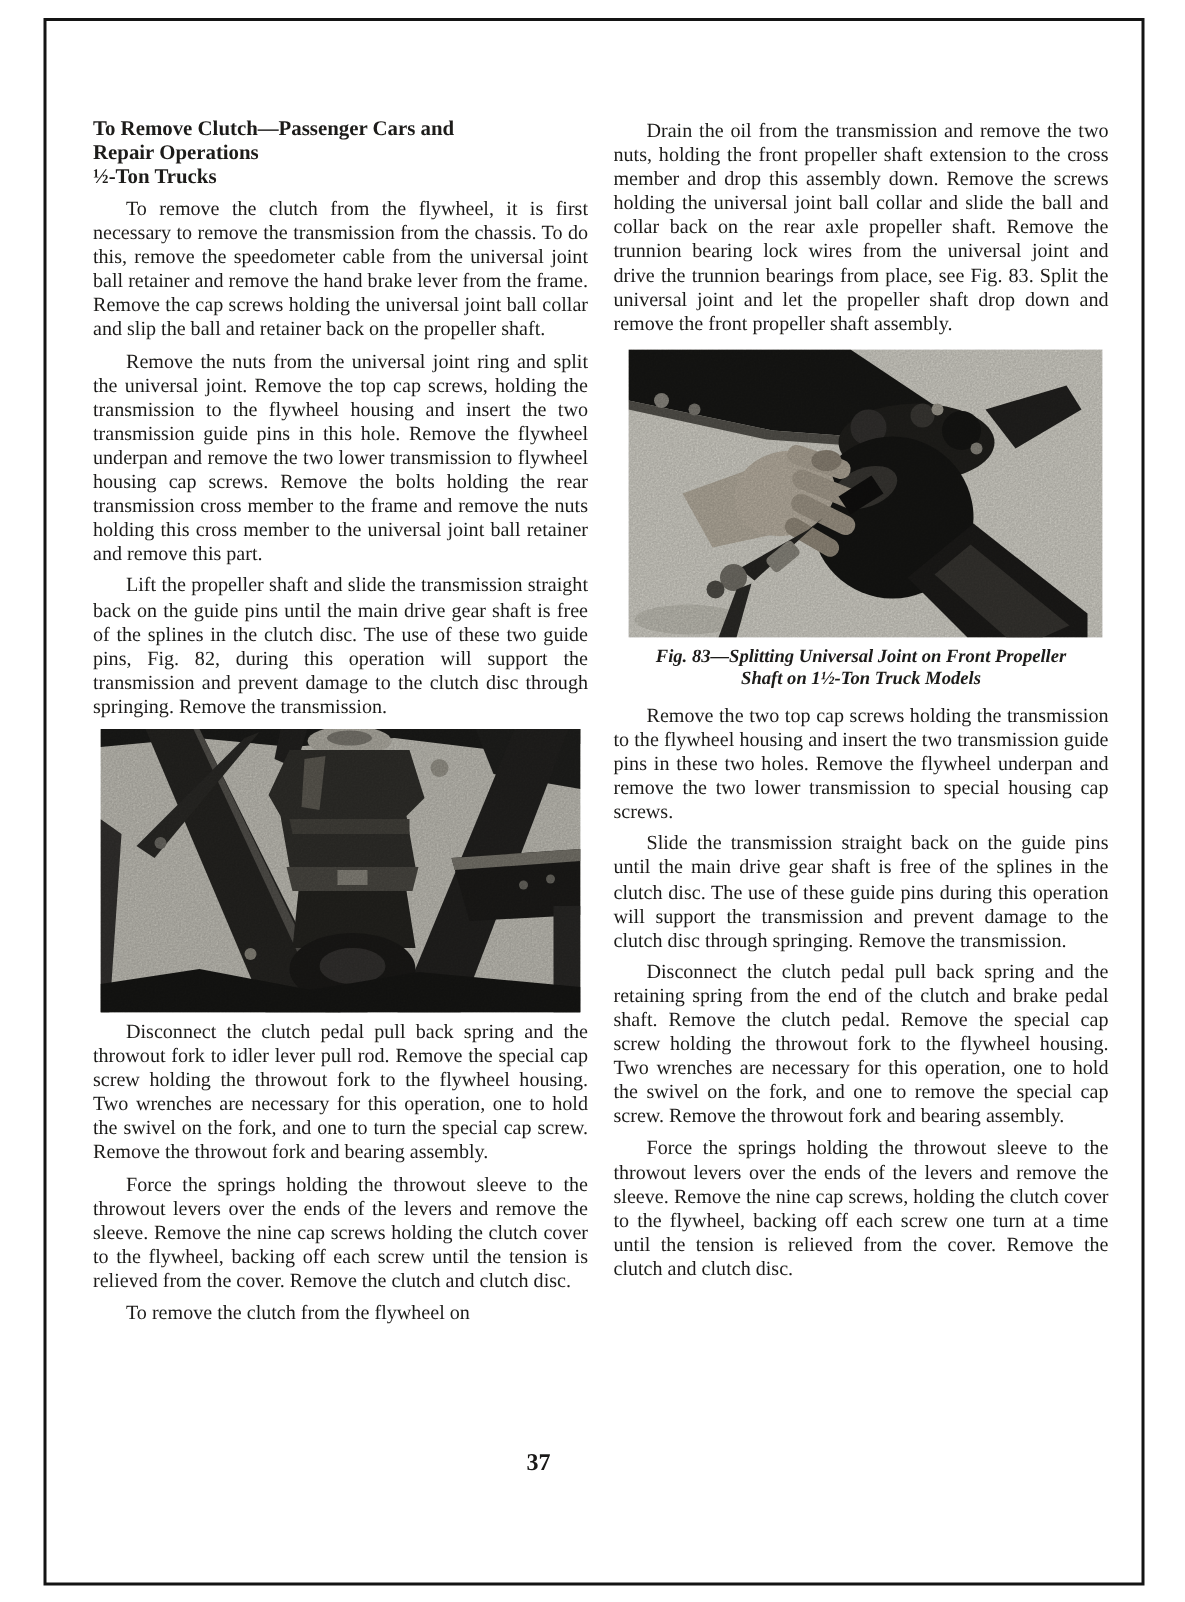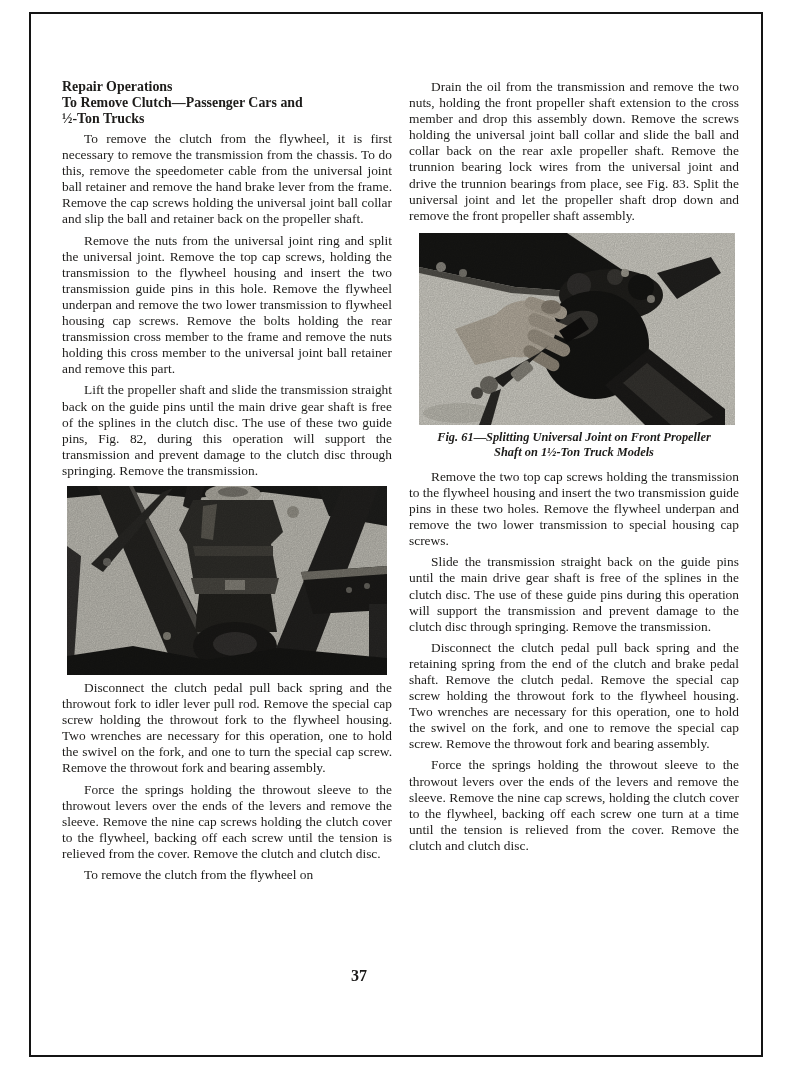--- a/index.html
+++ b/index.html
@@ -43,22 +43,22 @@
 </style>
 </head>
 <body>
 
 <div class="page">
 
   <div class="frame"></div>
 
   <div class="col col-left">
     <div class="heading-block">
+      <div class="head-line">To Remove Clutch—Passenger Cars and</div>
       <div class="head-line">Repair Operations</div>
-      <div class="head-line">To Remove Clutch—Passenger Cars and</div>
       <div class="head-line">½-Ton Trucks</div>
     </div>
 
     <p class="para">To remove the clutch from the flywheel, it is first necessary to remove the transmission from the chassis. To do this, remove the speedometer cable from the universal joint ball retainer and remove the hand brake lever from the frame. Remove the cap screws holding the universal joint ball collar and slip the ball and retainer back on the propeller shaft.</p>
     <p class="para">Remove the nuts from the universal joint ring and split the universal joint. Remove the top cap screws, holding the transmission to the flywheel housing and insert the two transmission guide pins in this hole. Remove the flywheel underpan and remove the two lower transmission to flywheel housing cap screws. Remove the bolts holding the rear transmission cross member to the frame and remove the nuts holding this cross member to the universal joint ball retainer and remove this part.</p>
     <p class="para">Lift the propeller shaft and slide the transmission straight back on the guide pins until the main drive gear shaft is free of the splines in the clutch disc. The use of these two guide pins, Fig. 82, during this operation will support the transmission and prevent damage to the clutch disc through springing. Remove the transmission.</p>
 
     <div class="photo-block">
       <svg class="photo photo-82" width="320" height="189" viewBox="0 0 320 189" role="img">
         <defs>
@@ -144,21 +144,21 @@
         <ellipse cx="132" cy="74" rx="10" ry="7" fill="#8f8678"></ellipse>
         <path d="M140,98 L162,84 L170,96 L148,110 Z" fill="#11100f"></path>
         <path d="M120,120 L130,112 L84,154 L74,146 Z" fill="#262522"></path>
         <rect x="92" y="132" width="22" height="12" rx="3" fill="#8d8a80" transform="rotate(-40 103 138)"></rect>
         <circle cx="70" cy="152" r="9" fill="#75726a"></circle>
         <circle cx="58" cy="160" r="6" fill="#504e48"></circle>
         <path d="M72,160 L82,156 L72,192 L60,192 Z" fill="#2c2b28"></path>
         <rect width="316" height="192" filter="url(#g83)" opacity="0.22"></rect>
       </svg>
       <div class="caption">
-        <span class="cap-line">Fig. 61—Splitting Universal Joint on Front Propeller</span>
+        <span class="cap-line">Fig. 83—Splitting Universal Joint on Front Propeller</span>
         <span class="cap-line">Shaft on 1½-Ton Truck Models</span>
       </div>
     </div>
 
     <p class="para">Remove the two top cap screws holding the transmission to the flywheel housing and insert the two transmission guide pins in these two holes. Remove the flywheel underpan and remove the two lower transmission to special housing cap screws.</p>
     <p class="para">Slide the transmission straight back on the guide pins until the main drive gear shaft is free of the splines in the clutch disc. The use of these guide pins during this operation will support the transmission and prevent damage to the clutch disc through springing. Remove the transmission.</p>
     <p class="para">Disconnect the clutch pedal pull back spring and the retaining spring from the end of the clutch and brake pedal shaft. Remove the clutch pedal. Remove the special cap screw holding the throwout fork to the flywheel housing. Two wrenches are necessary for this operation, one to hold the swivel on the fork, and one to remove the special cap screw. Remove the throwout fork and bearing assembly.</p>
     <p class="para">Force the springs holding the throwout sleeve to the throwout levers over the ends of the levers and remove the sleeve. Remove the nine cap screws, holding the clutch cover to the flywheel, backing off each screw one turn at a time until the tension is relieved from the cover. Remove the clutch and clutch disc.</p>
   </div>
 

